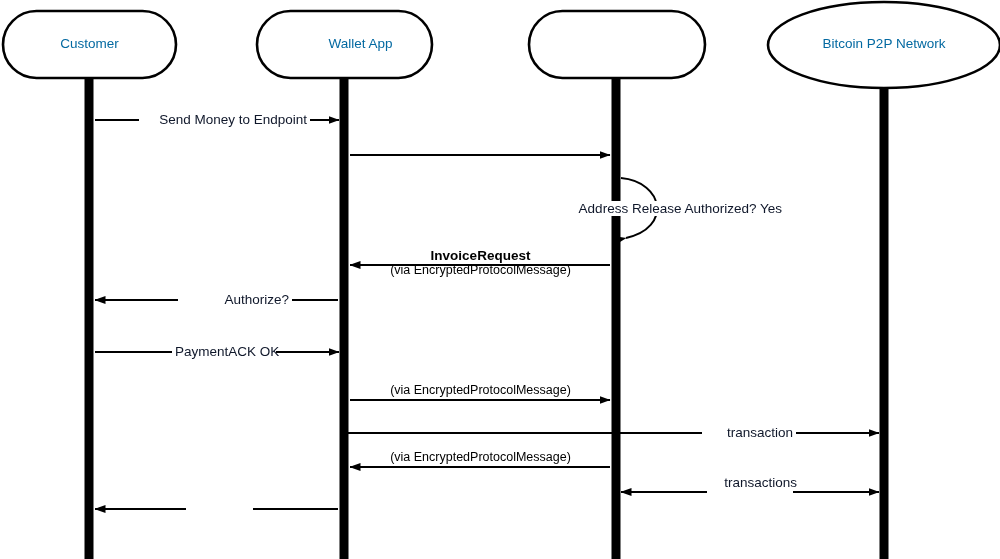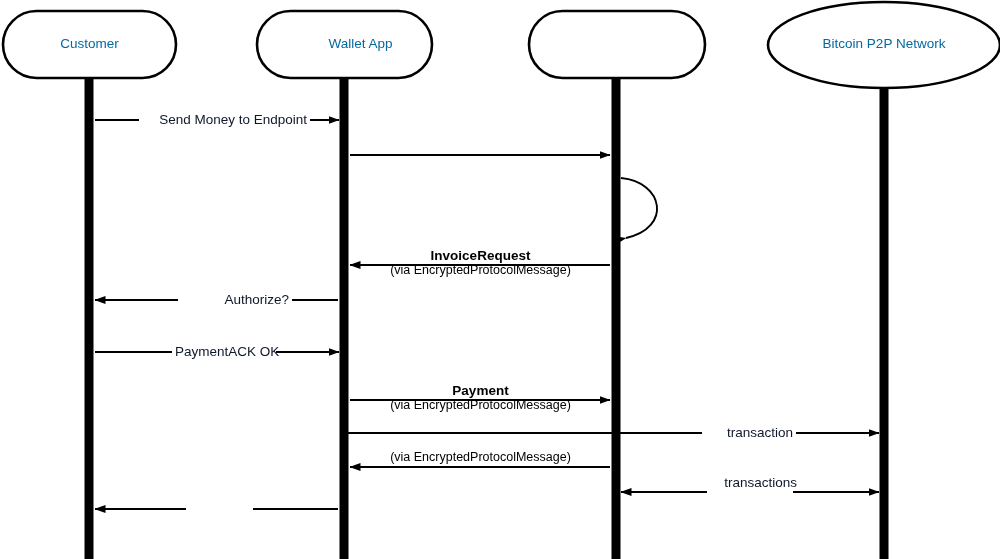--- a/index.html
+++ b/index.html
@@ -152,32 +152,32 @@
   <div class="actor-label" style="left:3px; top:36px; width:173px;">Customer</div>
 
   <div class="actor-label" style="left:273px; top:36px; width:175px;">Wallet App</div>
 
 
   <div class="actor-label" style="left:768px; top:36px; width:232px;">Bitcoin P2P Network</div>
 
   <div class="plain-label" style="left:139px; top:112px; width:165px;">Send Money to Endpoint</div>
 
 
+  <div class="plain-label" style="left:549px; top:201px; width:230px;">Address Release Authorized? Yes</div>
 
   <div class="msg-label" style="left:357px; top:248px; width:247px;">
     <span class="primary">InvoiceRequest</span>
     <span class="secondary">(via EncryptedProtocolMessage)</span>
   </div>
 
   <div class="plain-label" style="left:191px; top:292px; width:95px;">Authorize?</div>
 
   <div class="plain-label" style="left:172px; top:344px; width:98px;">PaymentACK OK</div>
 
   <div class="msg-label" style="left:357px; top:383px; width:247px;">
-    <span class="primary">Payment</span>
     <span class="secondary">(via EncryptedProtocolMessage)</span>
   </div>
 
   <div class="plain-label" style="left:702px; top:425px; width:88px;">transaction</div>
 
   <div class="msg-label" style="left:357px; top:450px; width:247px;">
     <span class="secondary">(via EncryptedProtocolMessage)</span>
   </div>
 
   <div class="plain-label" style="left:706px; top:475px; width:88px;">transactions</div>

